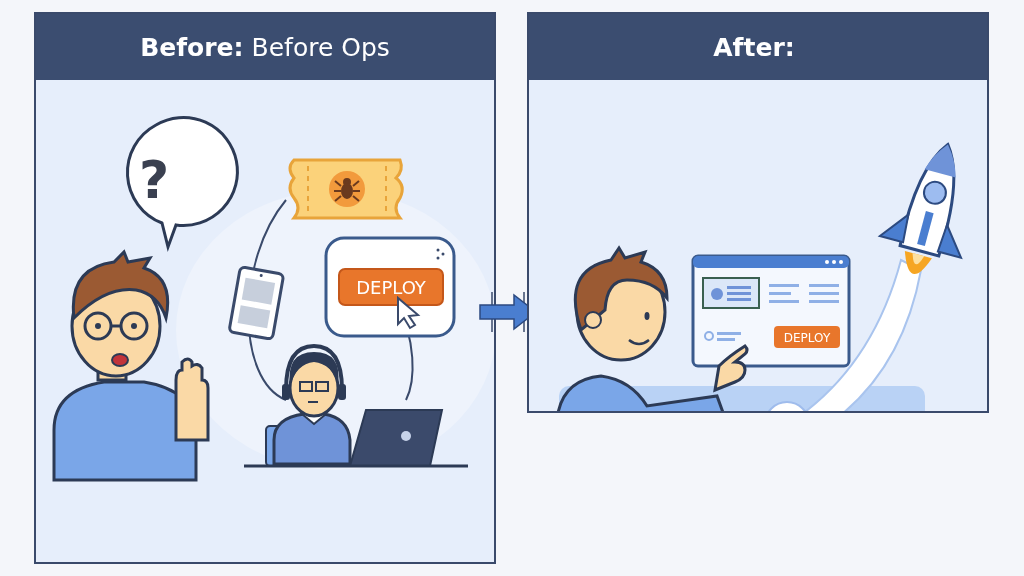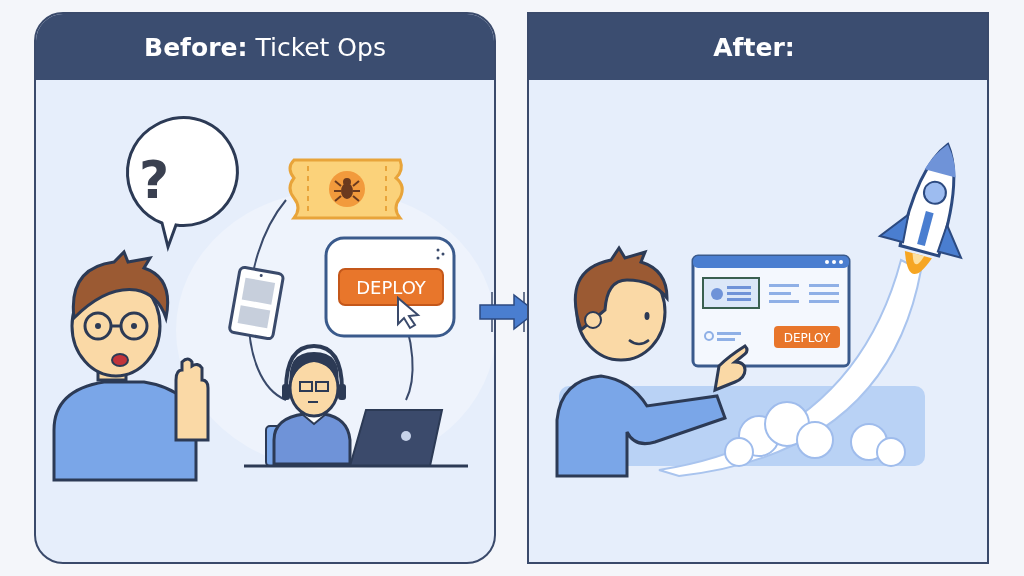--- a/index.html
+++ b/index.html
@@ -9,22 +9,22 @@
       font-family: "DejaVu Sans", sans-serif;
       position: relative;
     }
     .panel {
       position: absolute; top: 12px;
       border: 2px solid #3a4a6b;
       background: #e6eefb;
       box-sizing: border-box;
       overflow: hidden;
     }
-    #panel-before { left: 34px; width: 462px; height: 552px; border-radius: 29px; }
-    #panel-after  { left: 527px; width: 462px; height: 552px; }
+    #panel-before { left: 34px; width: 462px; height: 552px; }
+    #panel-after  { left: 527px; width: 462px; height: 401px; }
     .panel-header {
       height: 66px; background: #3b4d70;
       display: flex; align-items: center; justify-content: center;
       color: #fff; font-size: 25px;
     }
     .panel-header b { font-weight: bold; margin-right: 8px; }
     .panel-header span.rest { font-weight: normal; }
     .scene { position: absolute; left: 0; top: 66px; width: 100%; height: 486px; }
     svg { display: block; }
     .arrow { position: absolute; left: 478px; top: 292px; }
@@ -32,21 +32,21 @@
       font-family: "DejaVu Sans", sans-serif;
       fill: #fff;
     }
   </style>
 </head>
 <body>
 
 <div class="panel" id="panel-before">
   <div class="panel-header">
     <b>Before:</b>
-    <span class="rest">Ticket Ops</span>
+    <span class="rest">Before Ops</span>
   </div>
   <div class="scene">
     <svg width="458" height="486" viewBox="0 0 458 486">
 
       <ellipse cx="300" cy="250" rx="160" ry="140" fill="#eef3fc"></ellipse>
 
       <path d="M 250 120 C 200 180, 200 300, 250 320" fill="none" stroke="#3a4a6b" stroke-width="2"></path>
       <path d="M 360 220 C 380 260, 380 300, 370 320" fill="none" stroke="#3a4a6b" stroke-width="2"></path>
 
       <g>

